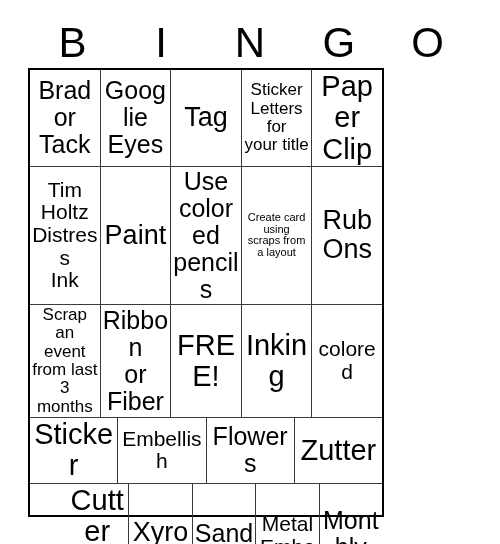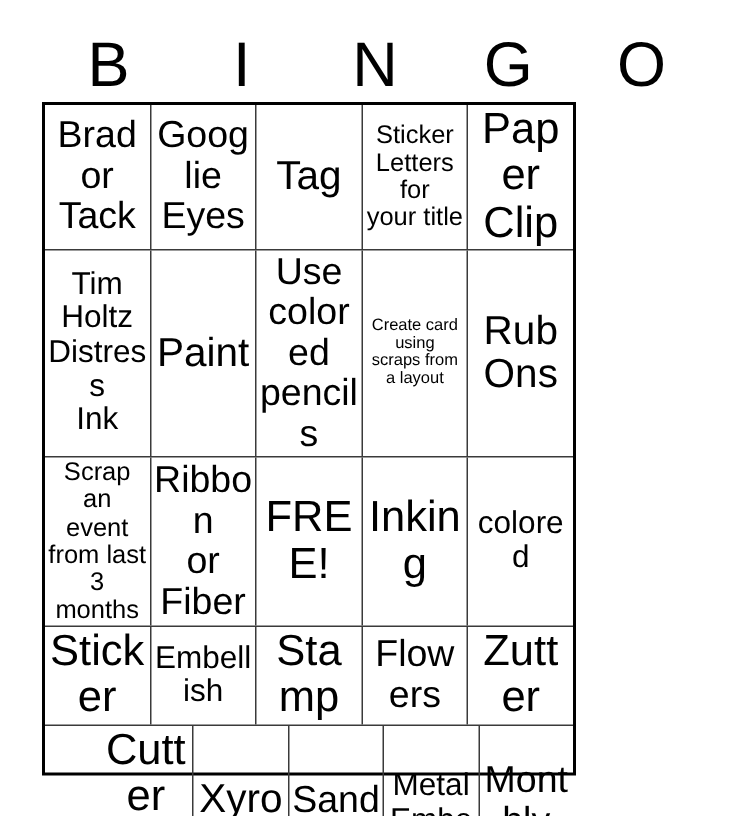--- a/index.html
+++ b/index.html
@@ -185,23 +185,20 @@
         </div>
     </div>
 
     <div class="grid-row">
       <div class="cell fs-xl">
           <span class="cell-text">Sticker</span>
         </div>
       <div class="cell fs-md">
           <span class="cell-text">Embellish</span>
         </div>
-      <div class="cell fs-xl">
-          <span class="cell-text">Stamp</span>
-        </div>
       <div class="cell fs-lg">
           <span class="cell-text">Flowers</span>
         </div>
       <div class="cell fs-xl">
           <span class="cell-text">Zutter</span>
         </div>
     </div>
 
     <div class="grid-row">
       <div class="cell fs-xl">

